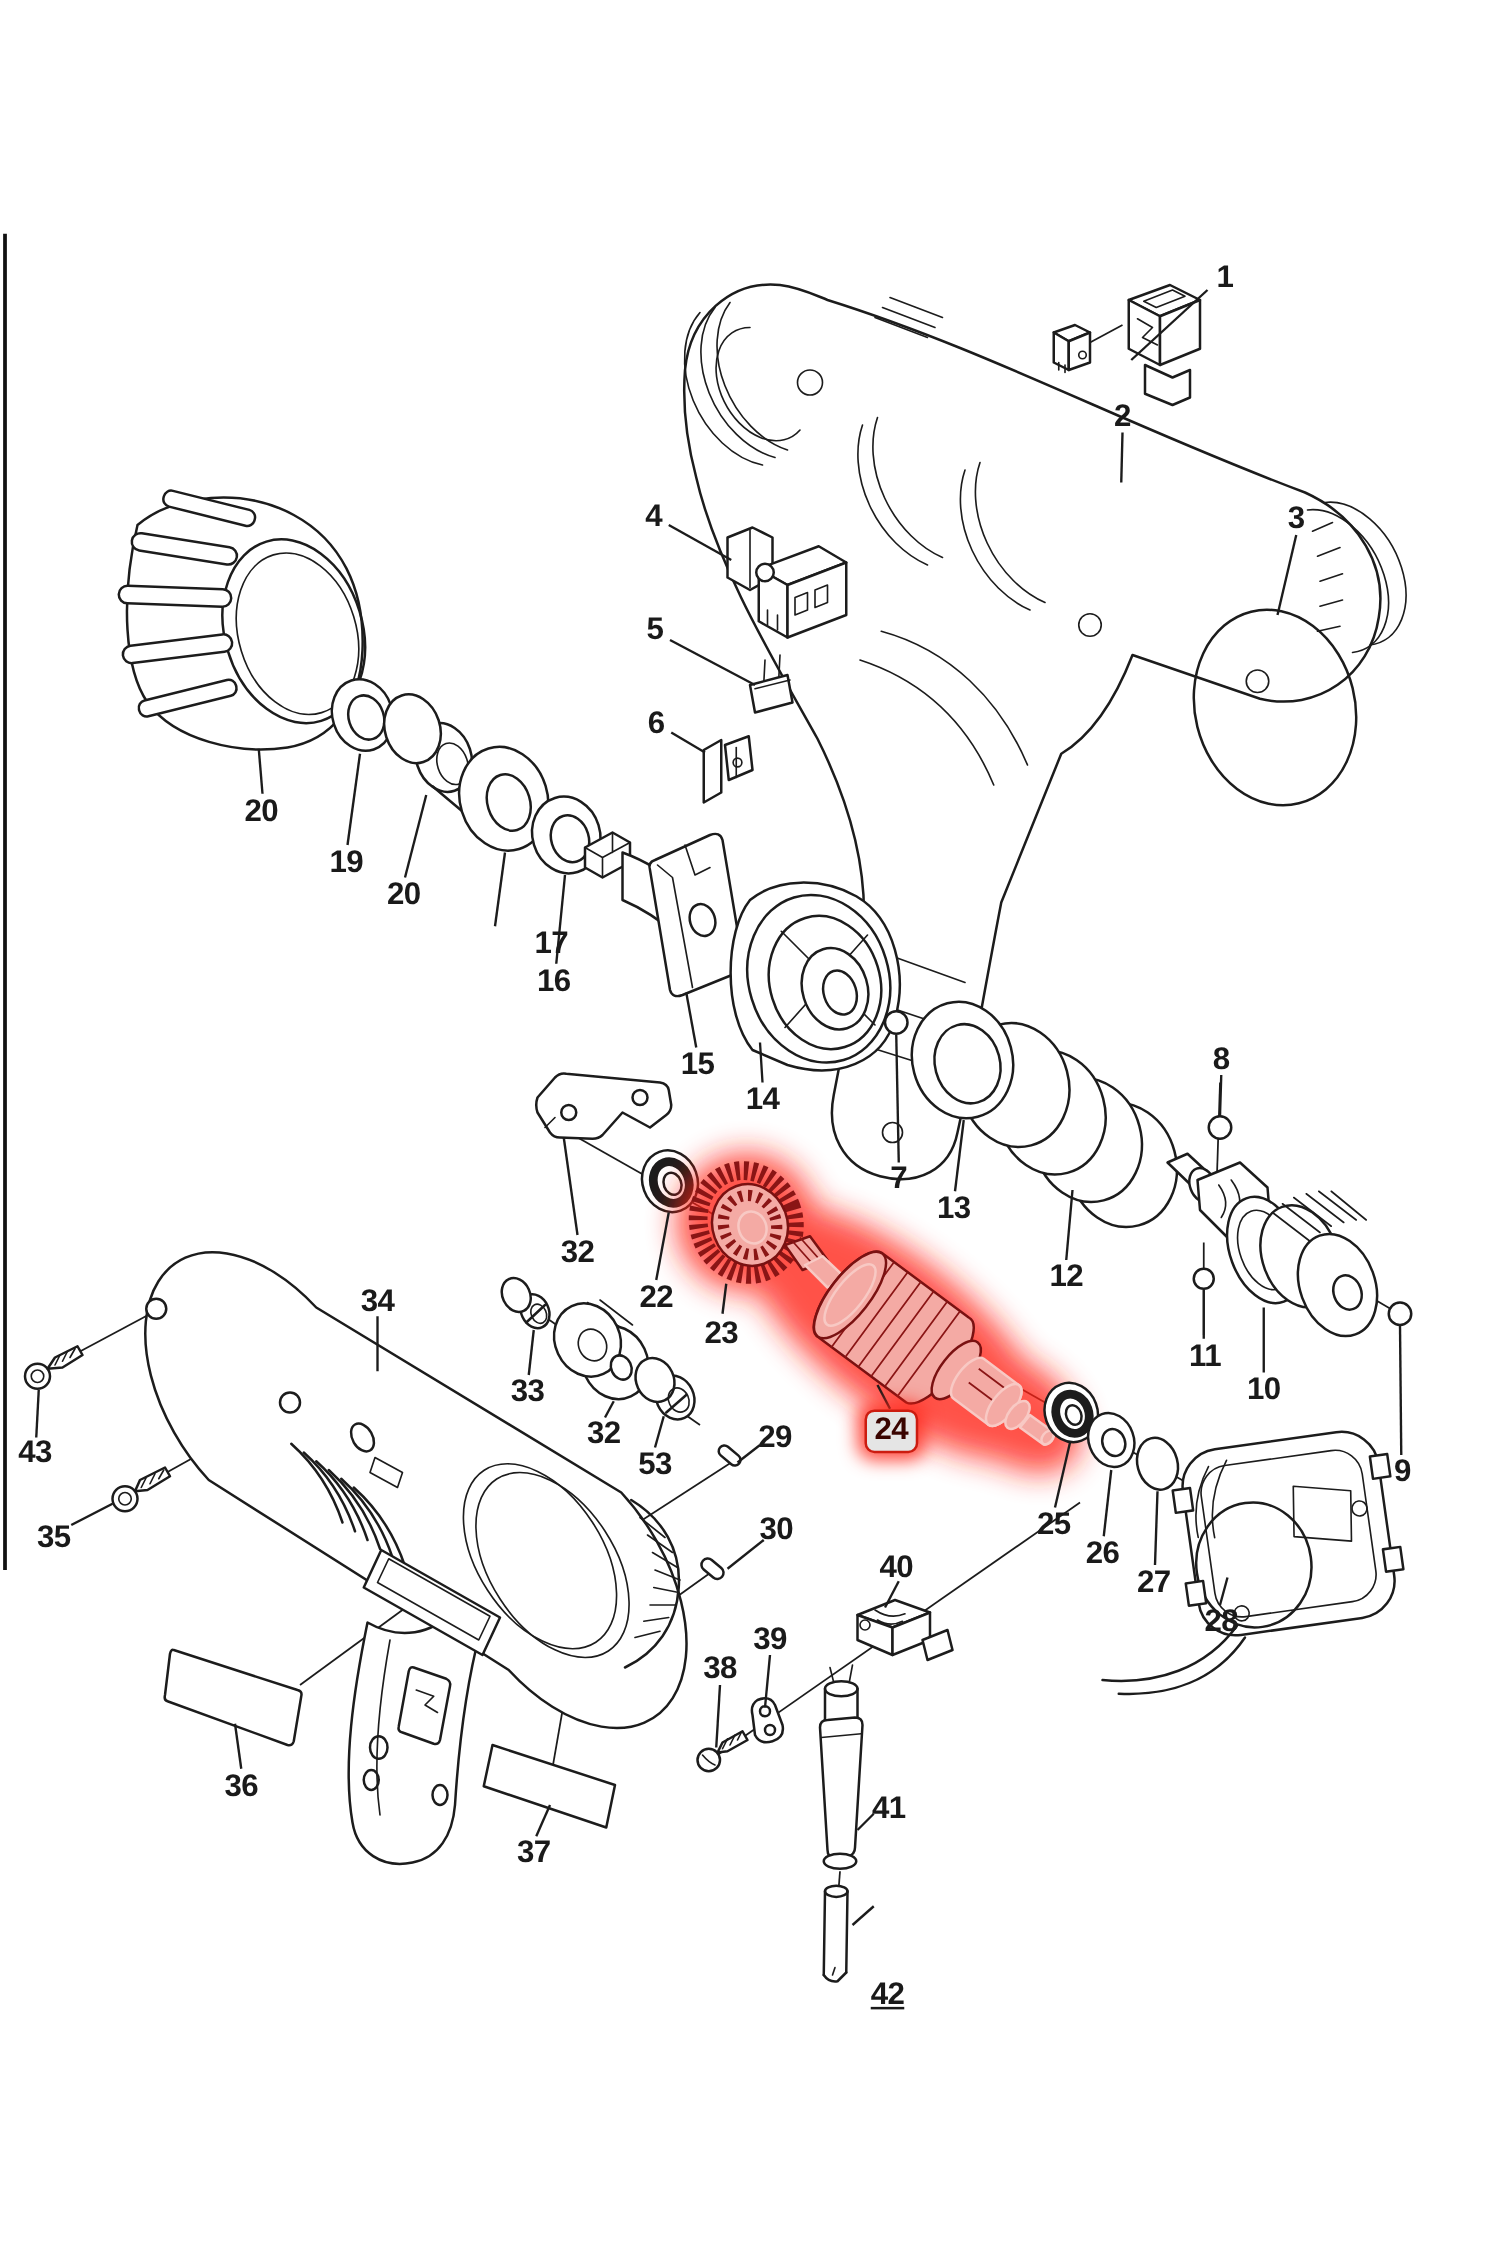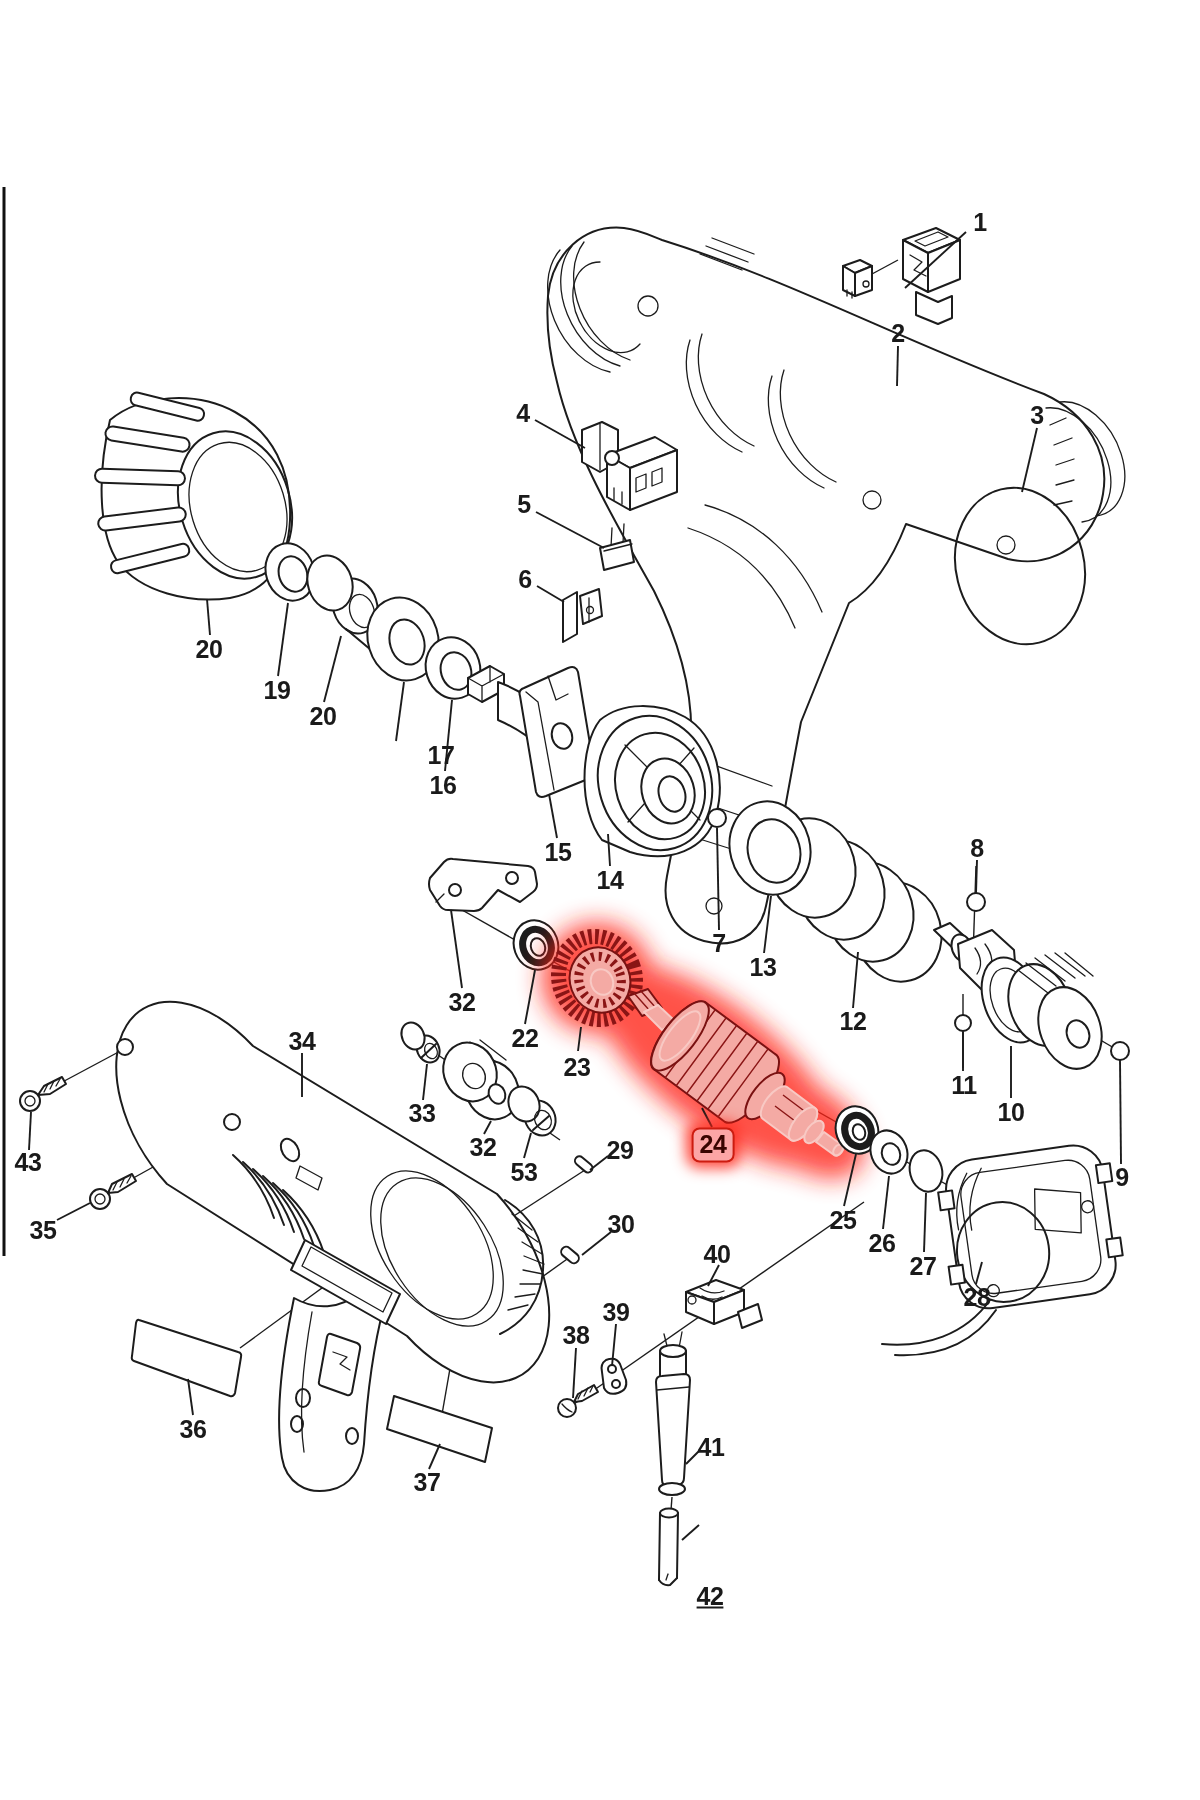--- a/index.html
+++ b/index.html
@@ -10,21 +10,21 @@
   .n{stroke:#1c1c1c;stroke-width:2;fill:none;stroke-linejoin:round;stroke-linecap:round;}
   .thin{stroke-width:1.3;}
   .axis{stroke:#1c1c1c;stroke-width:1.4;fill:none;}
   .lead{stroke:#1c1c1c;stroke-width:1.9;fill:none;}
   .red{stroke:#7a1111;stroke-width:2;fill:#f4aaa4;stroke-linejoin:round;}
   .redl{stroke:#f8c9c4;}
   .redline{stroke:#8a1515;stroke-width:1.4;fill:none;}
   #labels{position:absolute;left:0;top:0;width:1200px;height:1800px;pointer-events:none;}
   .lbl{position:absolute;transform:translate(-50%,-50%);font-weight:700;font-size:25px;
        color:#1a1a1a;letter-spacing:-0.5px;white-space:nowrap;pointer-events:auto;}
-  .badge{background:#fca5a5;color:#3a0400;padding:0px 6px 2px 6px;border-radius:8px;
+  .badge{background:#e5e5e5;color:#3a0400;padding:0px 6px 2px 6px;border-radius:8px;
          border:2px solid #cc1c10;box-shadow:0 0 14px 6px rgba(255,36,23,0.8);}
 </style>
 </head>
 <body>
 
 <div id="stage">
 <svg width="1200" height="1800" viewBox="0 0 1200 1800">
   <defs>
     <filter id="b" x="-60%" y="-60%" width="220%" height="220%">
       <feGaussianBlur stdDeviation="12"></feGaussianBlur>

